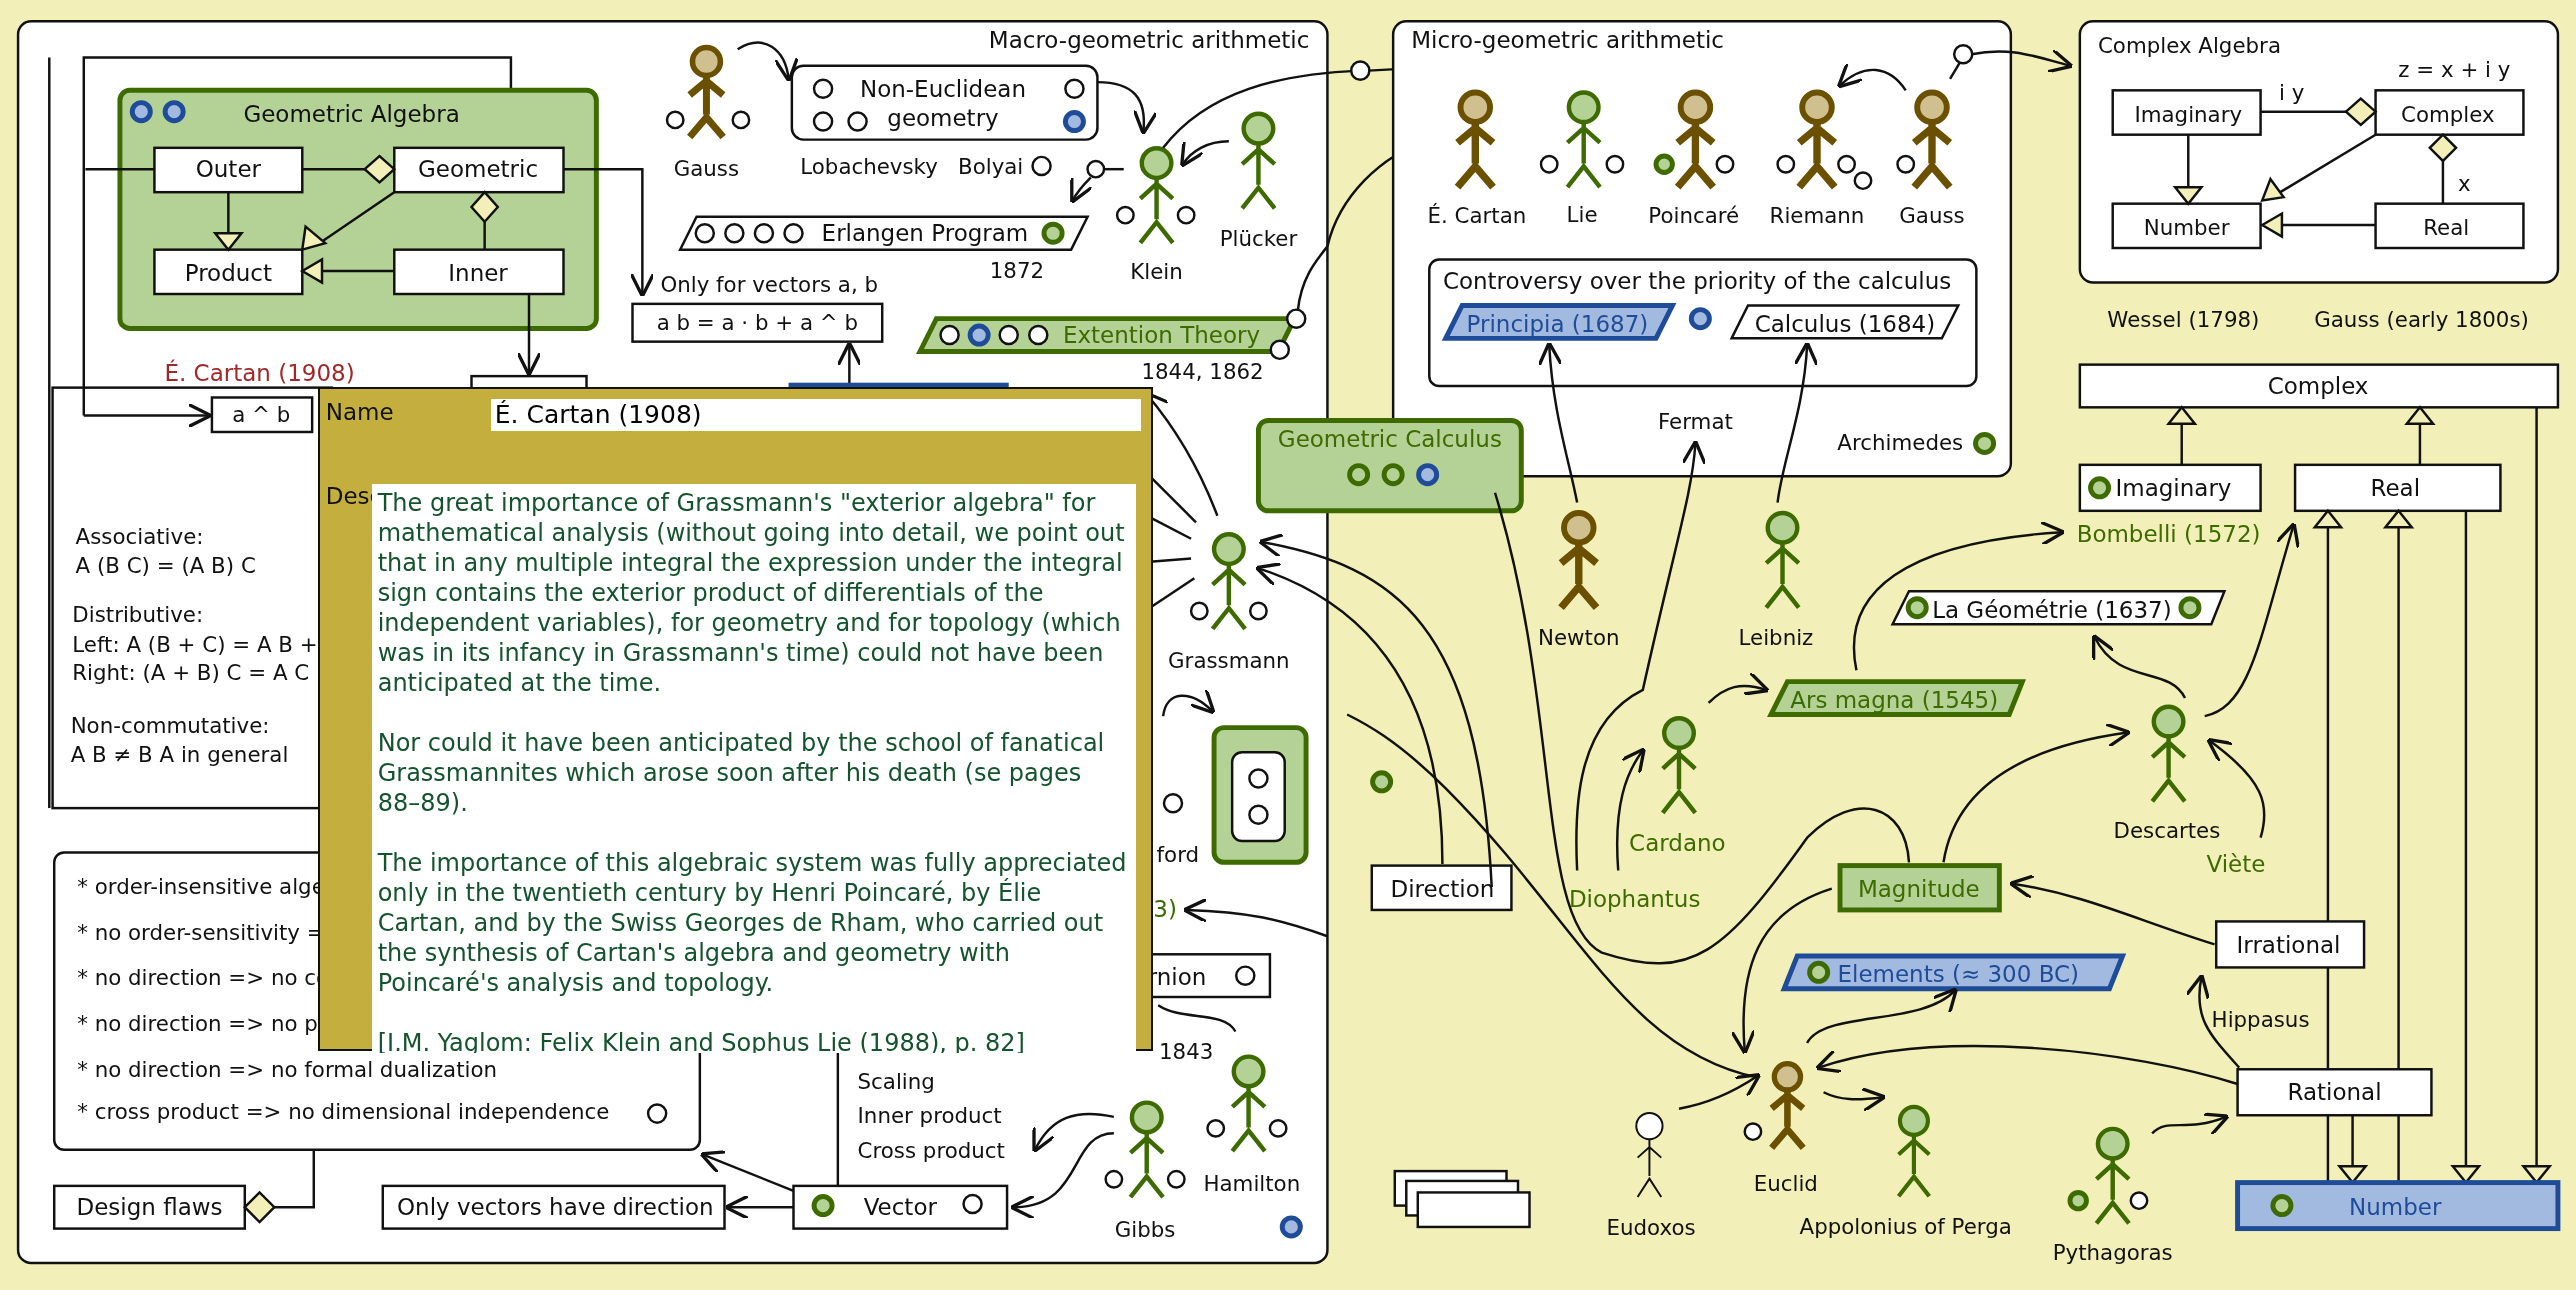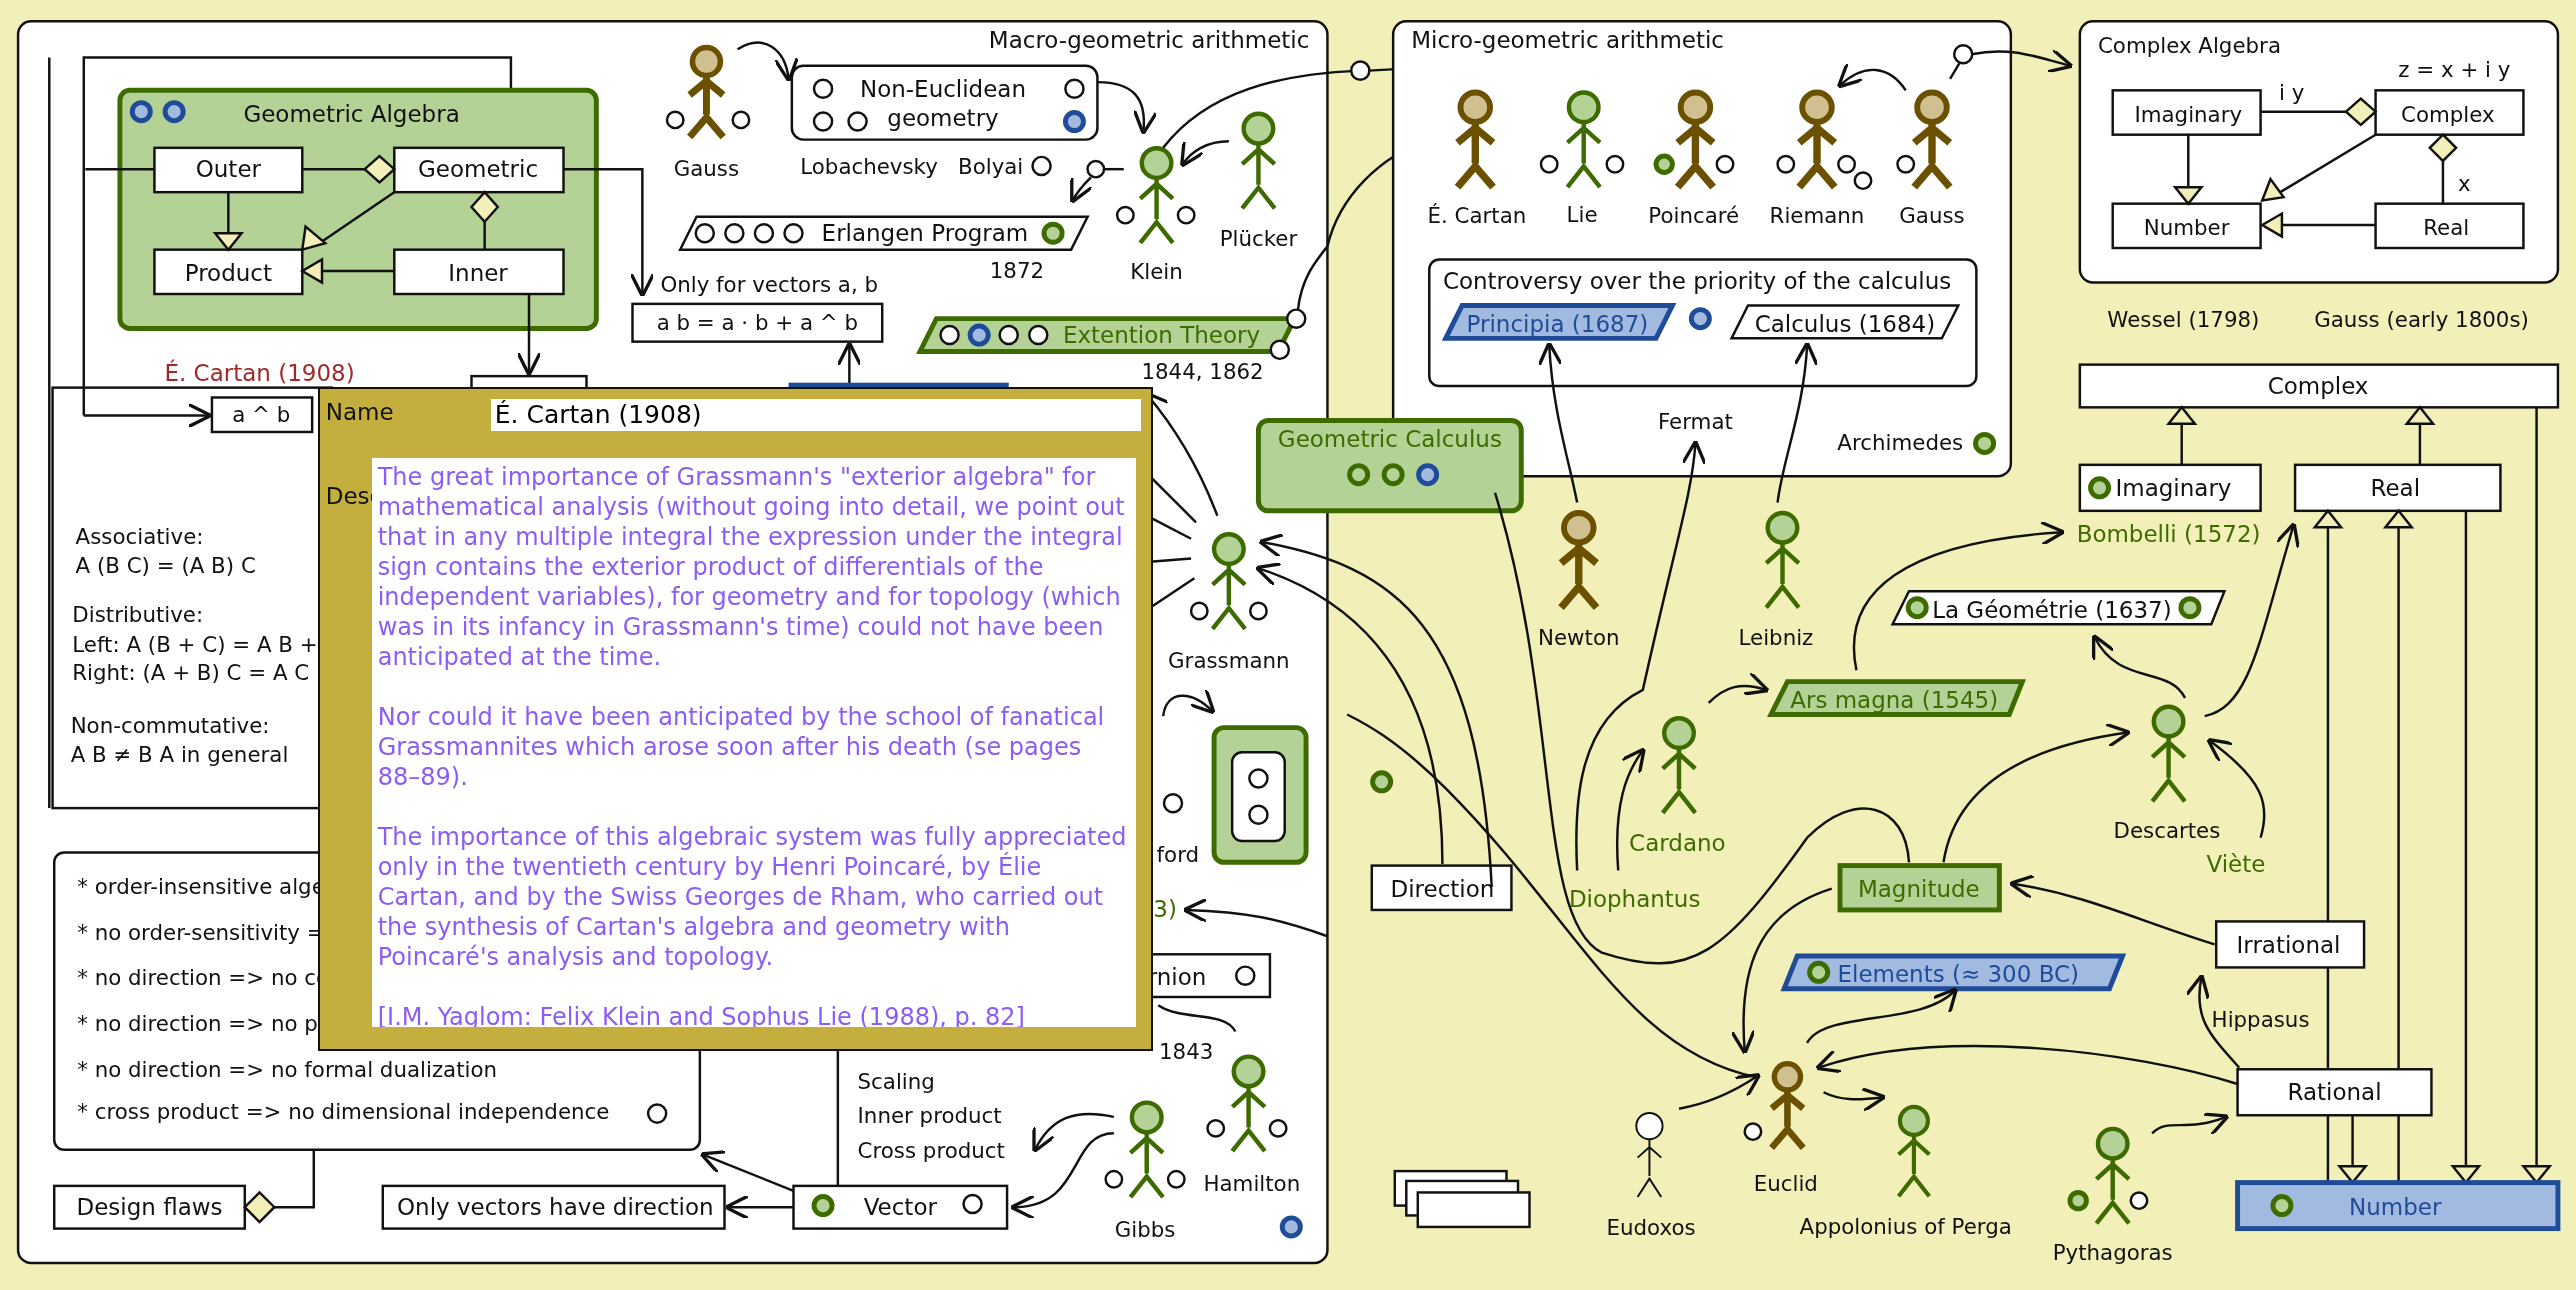--- a/index.html
+++ b/index.html
@@ -18,21 +18,21 @@
   .ln{fill:none;stroke:#111;stroke-width:1.5;}
   .dia{fill:#f2f0b8;stroke:#111;stroke-width:1.5;}
   .tri{fill:#f2f0b8;stroke:#111;stroke-width:1.5;}
   .oc{fill:#fff;stroke:#111;stroke-width:1.5;}
   .gc{fill:#b4d295;stroke:#3d6b00;stroke-width:3;}
   .bc{fill:#a2badf;stroke:#1f4c99;stroke-width:3;}
   
   #popup{position:absolute;left:318px;top:387px;width:835px;height:664px;background:#c4af3e;border:2.8px solid #111;box-sizing:border-box;font-family:"DejaVu Sans","Liberation Sans",sans-serif;padding-left:43px;}
   #popup .lbl{position:absolute;font-size:23px;color:#111;}
   #popup .namefield{position:absolute;left:171px;top:9.5px;width:650px;height:32px;background:#fff;font-size:25px;line-height:32px;padding-left:3.8px;box-sizing:border-box;}
-  #popup .desc{position:absolute;left:52px;top:69px;width:764px;height:569px;background:#fff;font-size:24px;line-height:30px;padding:3.8px 5.7px;box-sizing:border-box;white-space:pre-wrap;color:#8b5cf6;overflow:hidden;}
+  #popup .desc{position:absolute;left:52px;top:95px;width:764px;height:569px;background:#fff;font-size:24px;line-height:30px;padding:3.8px 5.7px;box-sizing:border-box;white-space:pre-wrap;color:#14532d;overflow:hidden;}
 </style>
 </head>
 <body>
 
 <svg id="stage" viewBox="0 0 1568 786" preserveAspectRatio="none">
   <defs>
     <marker id="arr" viewBox="0 0 10 10" refX="9" refY="5" markerWidth="9" markerHeight="9" orient="auto-start-reverse">
       <path d="M0,0 L10,5 L0,10" fill="none" stroke="#111" stroke-width="1.5"></path>
     </marker>
     <symbol id="man-brown" viewBox="0 0 40 70">

